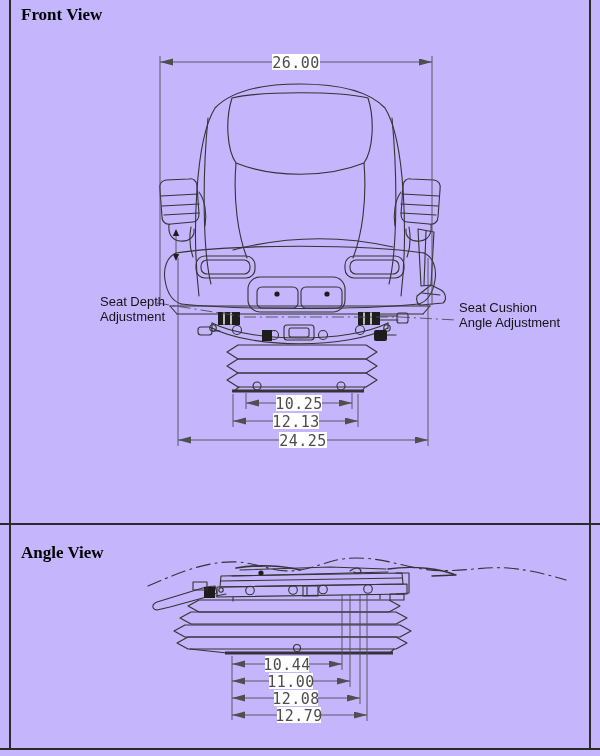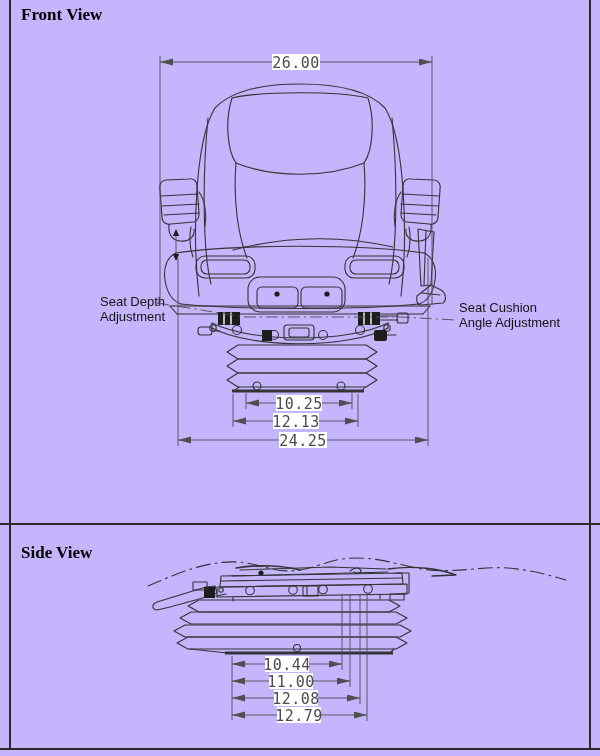--- a/index.html
+++ b/index.html
@@ -27,21 +27,21 @@
   .tbg{fill:#fff;stroke:none;}
   .dimtxt{font-family:"DejaVu Sans Mono",monospace;font-size:15px;fill:#4c4c4c;letter-spacing:0.5px;}
   .anntxt{font-family:"Liberation Sans",sans-serif;font-size:13px;fill:#141414;}
 </style>
 </head>
 <body>
 
 <div class="page">
 
   <div class="view-title title-front">Front View</div>
-  <div class="view-title title-side">Side View</div>
+  <div class="view-title title-side">Angle View</div>
 
   <svg class="front-svg" width="600" height="524" viewBox="0 0 600 524">
     <defs>
       <marker id="arrF" markerUnits="userSpaceOnUse" markerWidth="14" markerHeight="8" refX="13" refY="3.5" orient="auto-start-reverse">
         <path d="M0,0 L13,3.5 L0,7 Z" fill="#4f4f4f"></path>
       </marker>
     </defs>
 
     <g class="draw">
       <path d="M199,296 C192,235 195,140 215,108 C232,90 264,84 300,84 C336,84 368,90 385,108 C405,140 408,235 401,296"></path>

